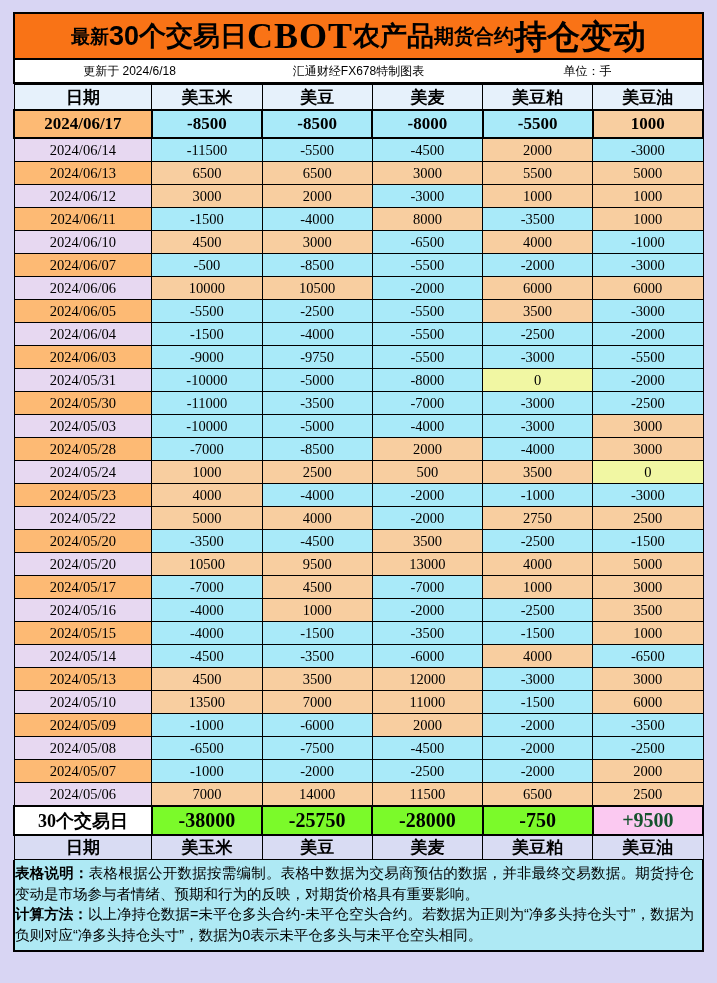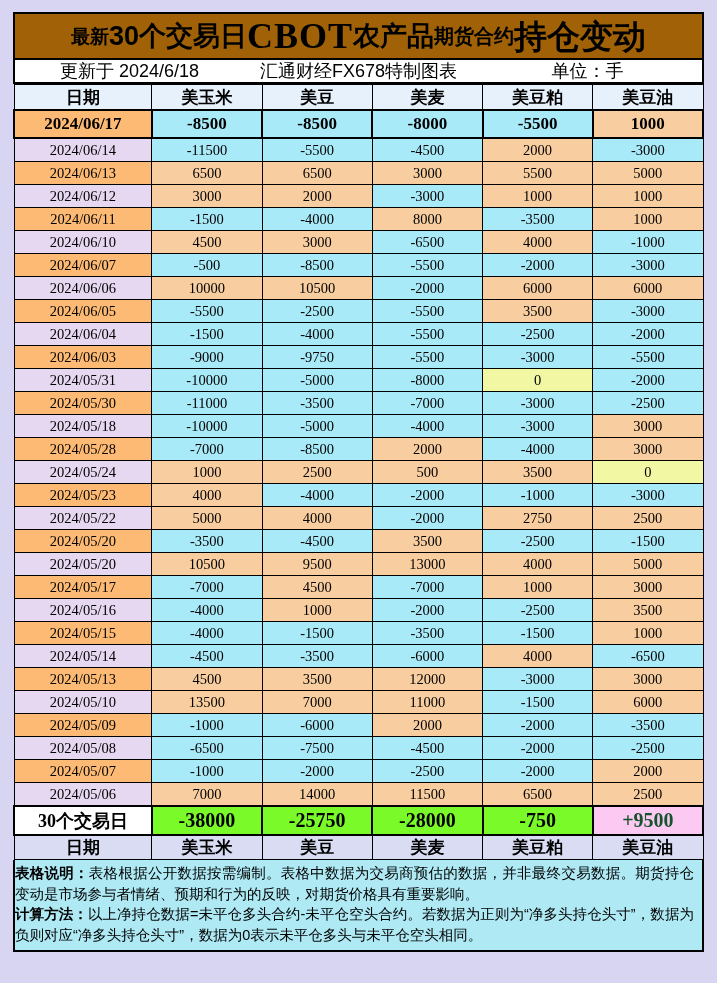--- a/index.html
+++ b/index.html
@@ -7,41 +7,41 @@
     width:717px;height:983px;
     background:#d8d5f3;
     font-family:"Liberation Sans", sans-serif;
     color:#000;
     overflow:hidden;
   }
   .wrap{padding:12px 13px 0 13px;}
 
   
   .title-box{
-    background:#a16207;
+    background:#f97316;
     border:2px solid #000;
     height:44px;
     display:flex;align-items:center;justify-content:center;
     white-space:nowrap;
   }
   .title-box span{font-weight:bold;line-height:1;}
   .t0{font-size:19px;}
   .t1{font-size:27px;}
   .t2{font-size:36px;font-family:"Liberation Serif", serif;letter-spacing:1px;}
   .t3{font-size:27px;}
   .t4{font-size:20px;}
   .t5{font-size:33px;}
 
   
   .info-bar{
     background:#ffffff;
     border:2px solid #000;border-top:none;
     height:22px;
     display:flex;align-items:center;
-    font-size:18px;
+    font-size:12px;
   }
   .info-bar span{flex:1;text-align:center;}
 
   
   table{width:100%;border-collapse:collapse;table-layout:fixed;}
   th,td{border:1px solid #000;text-align:center;padding:0;overflow:hidden;white-space:nowrap;}
   thead th{
     background:#e6f1fb;
     font-size:17px;font-weight:bold;
     height:24px;
@@ -221,21 +221,21 @@
         </tr>
         <tr>
           <td class="date date-even">2024/05/30</td>
           <td class="neg">-11000</td>
           <td class="neg">-3500</td>
           <td class="neg">-7000</td>
           <td class="neg">-3000</td>
           <td class="neg">-2500</td>
         </tr>
         <tr>
-          <td class="date date-odd">2024/05/18</td>
+          <td class="date date-odd">2024/05/03</td>
           <td class="neg">-10000</td>
           <td class="neg">-5000</td>
           <td class="neg">-4000</td>
           <td class="neg">-3000</td>
           <td class="pos">3000</td>
         </tr>
         <tr>
           <td class="date date-even">2024/05/28</td>
           <td class="neg">-7000</td>
           <td class="neg">-8500</td>

